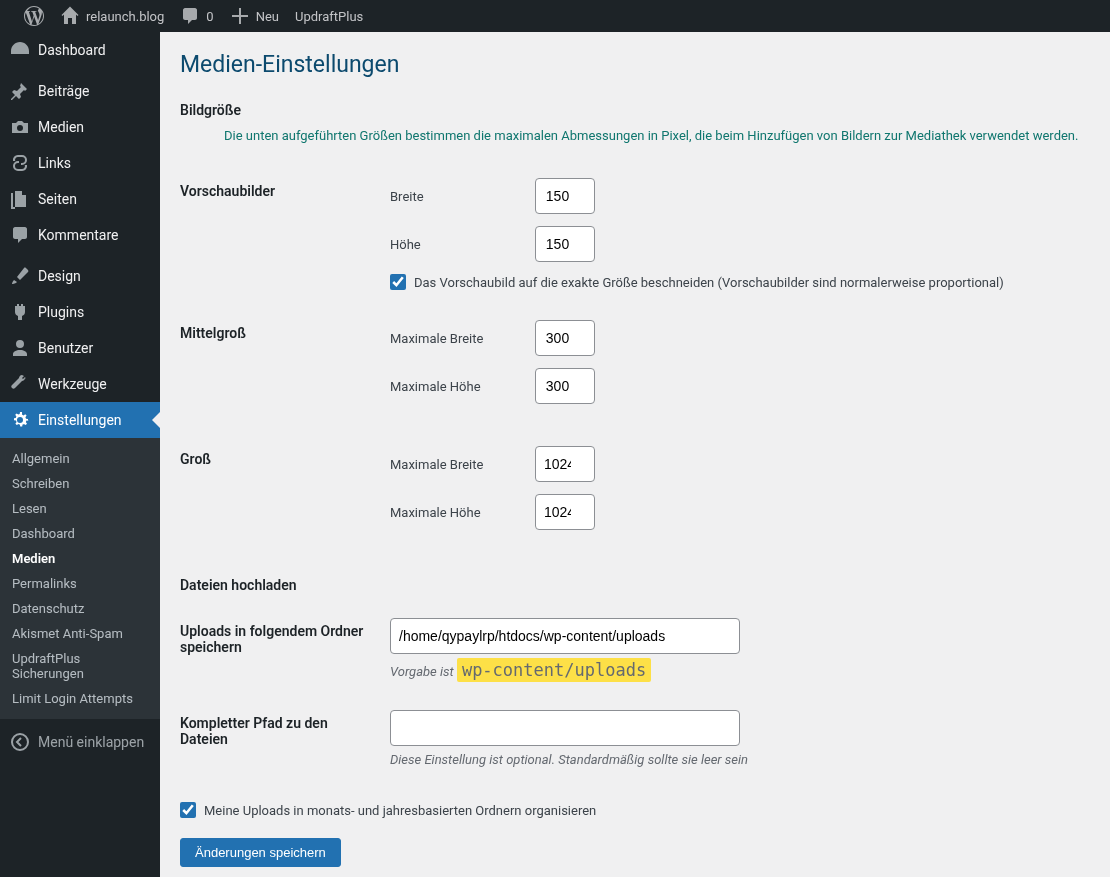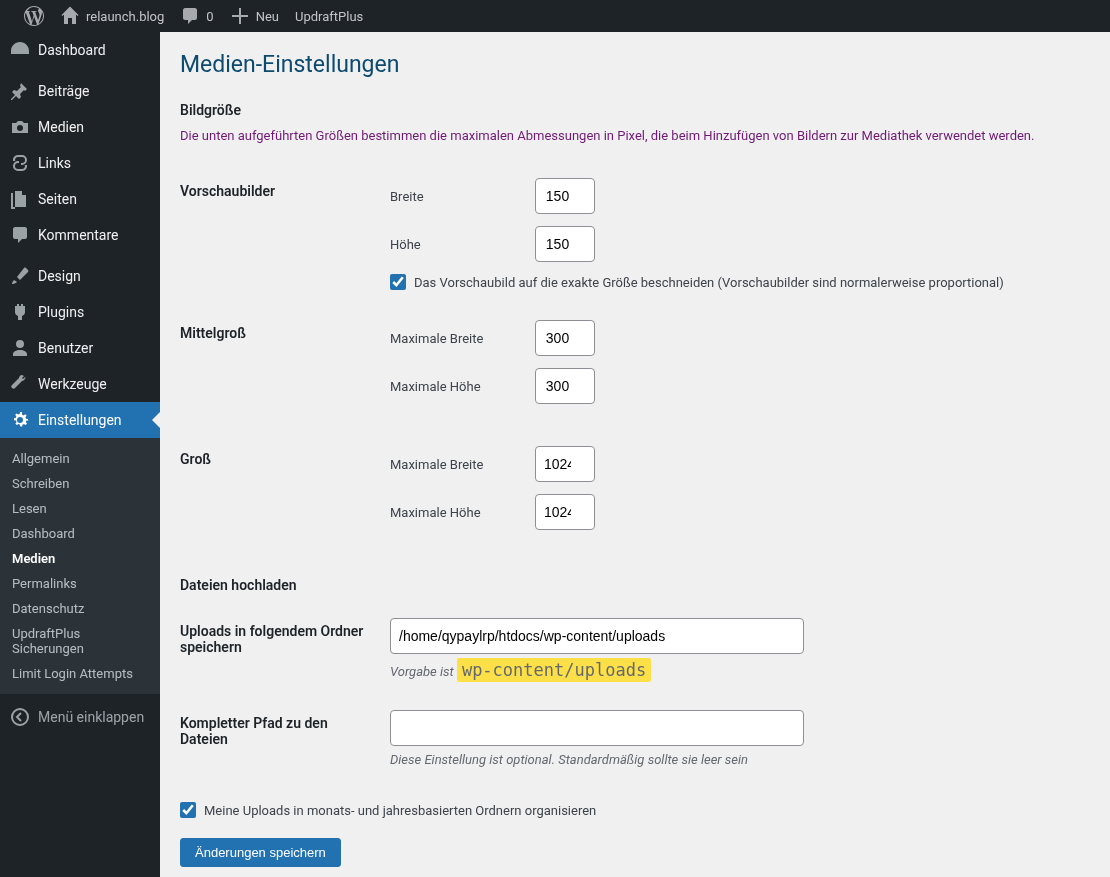--- a/index.html
+++ b/index.html
@@ -27,29 +27,29 @@
   .submenu .sub-item { padding: 5px 12px; color: rgba(240,246,252,.7); font-size: 13px; cursor: pointer; }
   .submenu .sub-item.current { color: #fff; font-weight: 600; }
   .menu-sep { height: 5px; }
   .collapse { display: flex; align-items: center; gap: 8px; padding: 8px 10px; color: rgba(240,246,252,.6); cursor: pointer; }
   .collapse svg { width: 20px; height: 20px; fill: rgba(240,246,252,.6); }
 
   
   .content { flex: 1; padding: 10px 20px 40px 20px; background: #f0f0f1; }
   h1 { font-size: 23px; font-weight: 400; padding: 9px 0 4px 0; margin-bottom: 10px; color: #0c4a6e; }
   h2 { font-size: 14px; font-weight: 600; color: #1d2327; margin: 20px 0 10px 0; }
-  .desc { font-size: 13px; color: #701a75; margin-bottom: 20px; }
+  .desc { font-size: 13px; color: #0f766e; margin-bottom: 20px; margin-left: 44px; }
 
   .form-table { width: 100%; border-collapse: collapse; }
   .form-table th { text-align: left; vertical-align: top; width: 200px; padding: 20px 10px 20px 0; font-weight: 600; color: #1d2327; font-size: 14px; }
   .form-table td { padding: 15px 10px; vertical-align: middle; }
   .field-row { margin-bottom: 12px; display: flex; align-items: center; gap: 10px; }
   .field-row label { width: 135px; color: #3c434a; }
   input.small-text { width: 60px; padding: 3px 8px; border: 1px solid #8c8f94; border-radius: 4px; background: #fff; font-size: 14px; line-height: 2; text-align: center; }
-  input.regular-text { width: 414px; padding: 3px 8px; border: 1px solid #8c8f94; border-radius: 4px; background: #fff; font-size: 14px; line-height: 2; }
+  input.regular-text { width: 350px; padding: 3px 8px; border: 1px solid #8c8f94; border-radius: 4px; background: #fff; font-size: 14px; line-height: 2; }
   .check-row { display: flex; align-items: center; gap: 8px; margin-top: 6px; }
   .check-row input[type=checkbox] { width: 16px; height: 16px; accent-color: #2271b1; }
   .hint { color: #646970; font-style: italic; margin-top: 6px; font-size: 13px; }
   .hint code { background: #fde047; padding: 2px 5px; border-radius: 2px; font-style: normal; font-size: 17px; }
 
   .submit { margin-top: 20px; }
   .button-primary { background: #2271b1; border: 1px solid #2271b1; color: #fff; padding: 6px 14px; border-radius: 3px; font-size: 13px; cursor: pointer; }
 </style>
 </head>
 <body>
@@ -155,20 +155,21 @@
       <span>Einstellungen</span>
     </div>
     <div class="submenu">
       <div class="sub-item">Allgemein</div>
       <div class="sub-item">Schreiben</div>
       <div class="sub-item">Lesen</div>
       <div class="sub-item">Dashboard</div>
       <div class="sub-item current">Medien</div>
       <div class="sub-item">Permalinks</div>
       <div class="sub-item">Datenschutz</div>
+      <div class="sub-item">Akismet Anti-Spam</div>
       <div class="sub-item">UpdraftPlus Sicherungen</div>
       <div class="sub-item">Limit Login Attempts</div>
     </div>
     <div class="menu-sep"></div>
     <div class="collapse">
       <svg viewBox="0 0 20 20">
           <circle cx="10" cy="10" r="8" fill="none" stroke="currentColor" stroke-width="2"></circle>
           <path d="M11 6l-4 4 4 4" fill="none" stroke="currentColor" stroke-width="2"></path>
         </svg>
       <span>Menü einklappen</span>

